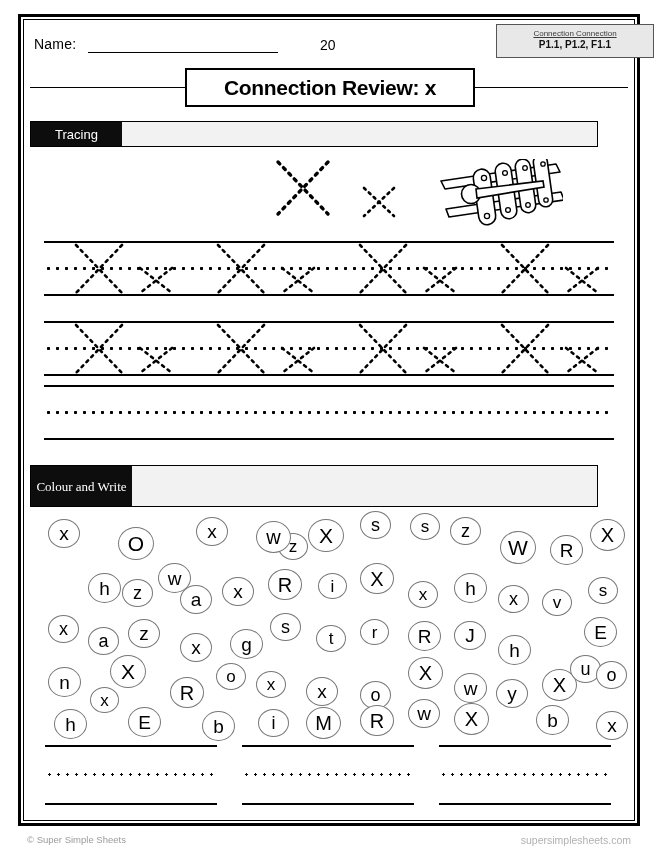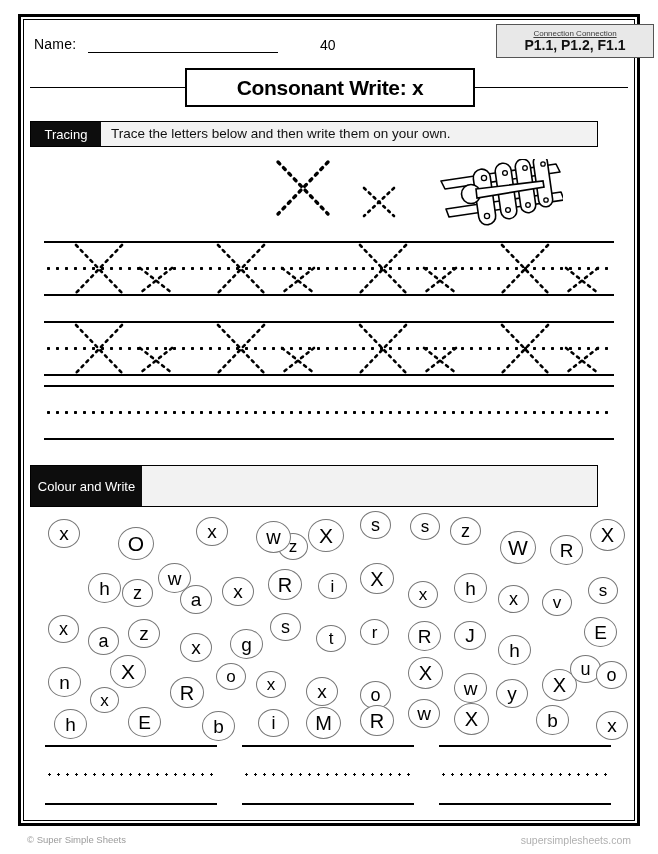--- a/index.html
+++ b/index.html
@@ -13,38 +13,38 @@
 
   
   .header-row{position:absolute;left:30px;top:30px;width:598px;height:34px;}
   .name-label{position:absolute;left:4px;top:6px;font-size:14px;letter-spacing:.2px;}
   .name-line{position:absolute;left:58px;top:22px;width:190px;border-bottom:1.5px solid #000;}
   .page-number{position:absolute;left:290px;top:7px;font-size:14px;}
 
   .curriculum-box{position:absolute;left:466px;top:-6px;width:158px;height:34px;background:#e8e8e8;border:1.5px solid #555;
       box-sizing:border-box;text-align:center;padding-top:3px;}
   .cc-title{font-size:8px;color:#3a3a3a;text-decoration:underline;line-height:11px;}
-  .cc-codes{font-size:14px;font-weight:bold;color:#111;line-height:12px;}
+  .cc-codes{font-size:10px;font-weight:bold;color:#111;line-height:12px;}
 
   
   .title-rule{position:absolute;left:30px;top:87px;width:598px;border-top:1px solid #000;}
   .title-box{position:absolute;left:185px;top:68px;width:290px;height:39px;background:#fff;border:2px solid #000;
       box-sizing:border-box;display:flex;align-items:center;justify-content:center;}
   .title-text{font-size:21px;font-weight:bold;letter-spacing:-.3px;}
 
   
   .section-bar{position:absolute;display:flex;border:1px solid #000;box-sizing:border-box;background:#f2f2f2;}
   .bar-tag{background:#0d0d0d;color:#fff;display:flex;align-items:center;justify-content:center;
       font-size:13px;text-align:center;line-height:15px;flex:0 0 auto;box-sizing:border-box;}
   .bar-desc{display:flex;align-items:center;font-size:13.5px;padding-left:10px;padding-right:6px;line-height:16px;color:#111;}
 
   #tracing-bar{left:30px;top:121px;width:568px;height:26px;}
-  #tracing-bar .bar-tag{width:70px;}
+  #tracing-bar .bar-tag{width:91px;}
   #colour-bar{left:30px;top:465px;width:568px;height:42px;}
-  #colour-bar .bar-tag{width:111px;}
+  #colour-bar .bar-tag{width:101px;font-family:Liberation Serif, serif;}
 
   
   .trace-demo{position:absolute;left:30px;top:155px;width:598px;height:85px;}
   .demo-big{position:absolute;left:243px;top:2px;}
   .demo-small{position:absolute;left:331px;top:30px;}
 
   .xylophone{position:absolute;left:408px;top:4px;}
 
   .lineset{position:absolute;left:44px;width:570px;height:55px;}
   .lineset .top-line,.lineset .bottom-line{position:absolute;left:0;width:100%;border-top:2.5px solid #000;}
@@ -84,36 +84,35 @@
 <body>
 
 <div class="page">
 
   <div class="outer-frame"></div>
   <div class="inner-frame"></div>
 
   <div class="header-row">
     <span class="name-label">Name:</span>
     <div class="name-line"></div>
-    <span class="page-number">40</span>
+    <span class="page-number">20</span>
 
     <div class="curriculum-box">
       <div class="cc-title">Connection Connection</div>
       <div class="cc-codes">P1.1, P1.2, F1.1</div>
     </div>
   </div>
 
   <div class="title-rule"></div>
   <div class="title-box">
-    <span class="title-text">Consonant Write: x</span>
+    <span class="title-text">Connection Review: x</span>
   </div>
 
   <div class="section-bar" id="tracing-bar">
     <div class="bar-tag">Tracing</div>
-    <div class="bar-desc">Trace the letters below and then write them on your own.</div>
   </div>
 
   <div class="trace-demo">
     <svg class="demo-big" width="60" height="62" viewBox="0 0 60 62">
       <line x1="5" y1="5" x2="55" y2="57" stroke="#000" stroke-width="3.4" stroke-dasharray="2.6 5.2" stroke-linecap="round"></line>
       <line x1="55" y1="5" x2="5" y2="57" stroke="#000" stroke-width="3.4" stroke-dasharray="2.6 5.2" stroke-linecap="round"></line>
     </svg>
     <svg class="demo-small" width="36" height="34" viewBox="0 0 36 34">
       <line x1="3" y1="3" x2="33" y2="31" stroke="#000" stroke-width="2.6" stroke-dasharray="2.2 4.4" stroke-linecap="round"></line>
       <line x1="33" y1="3" x2="3" y2="31" stroke="#000" stroke-width="2.6" stroke-dasharray="2.2 4.4" stroke-linecap="round"></line>

